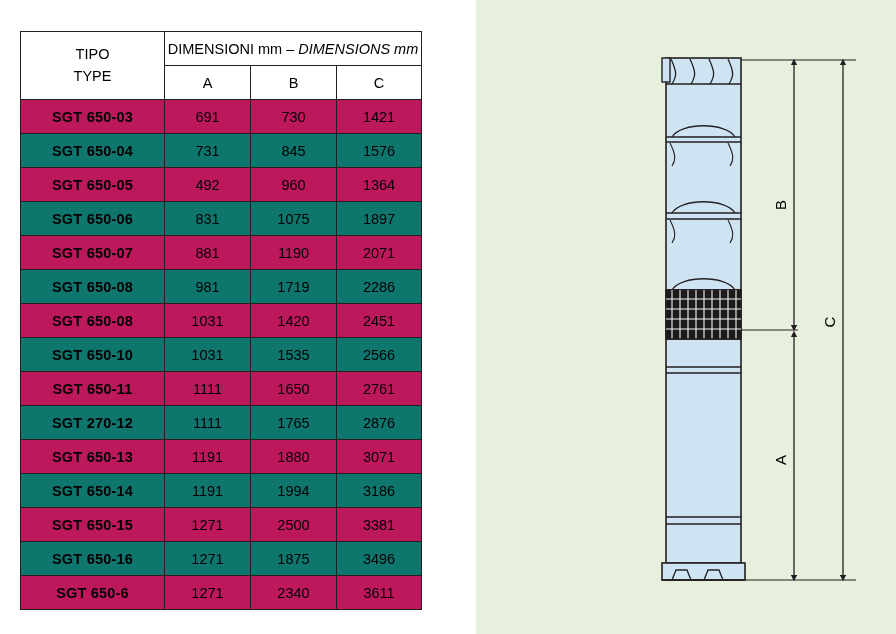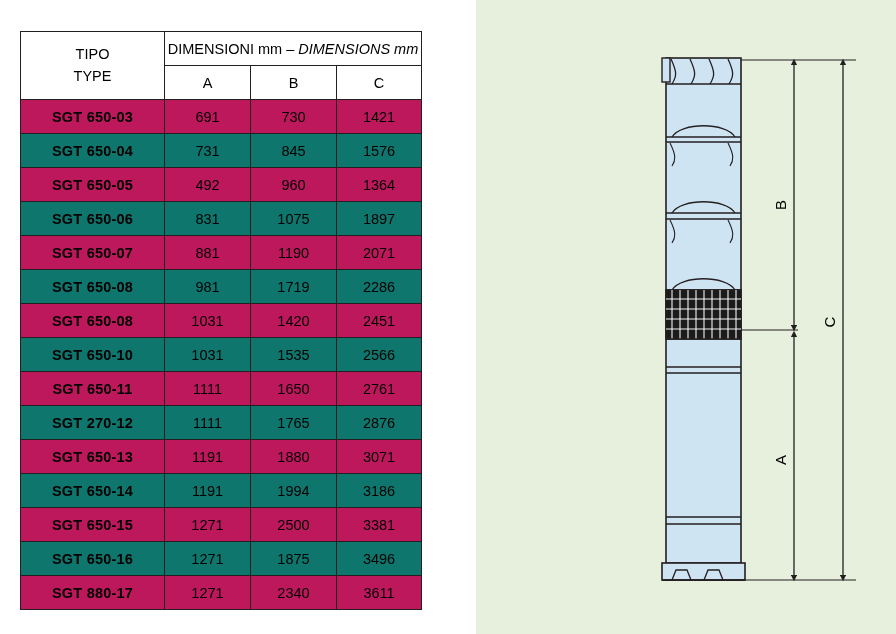--- a/index.html
+++ b/index.html
@@ -190,21 +190,21 @@
           <td>2500</td>
           <td>3381</td>
         </tr>
         <tr class="plain">
           <td class="type">SGT 650-16</td>
           <td>1271</td>
           <td>1875</td>
           <td>3496</td>
         </tr>
         <tr class="shade">
-          <td class="type">SGT 880-17</td>
+          <td class="type">SGT 650-6</td>
           <td>1271</td>
           <td>2340</td>
           <td>3611</td>
         </tr>
       </tbody>
     </table>
   </div>
 
   <div id="panel">
     <svg id="drawing" viewBox="0 0 420 634">

